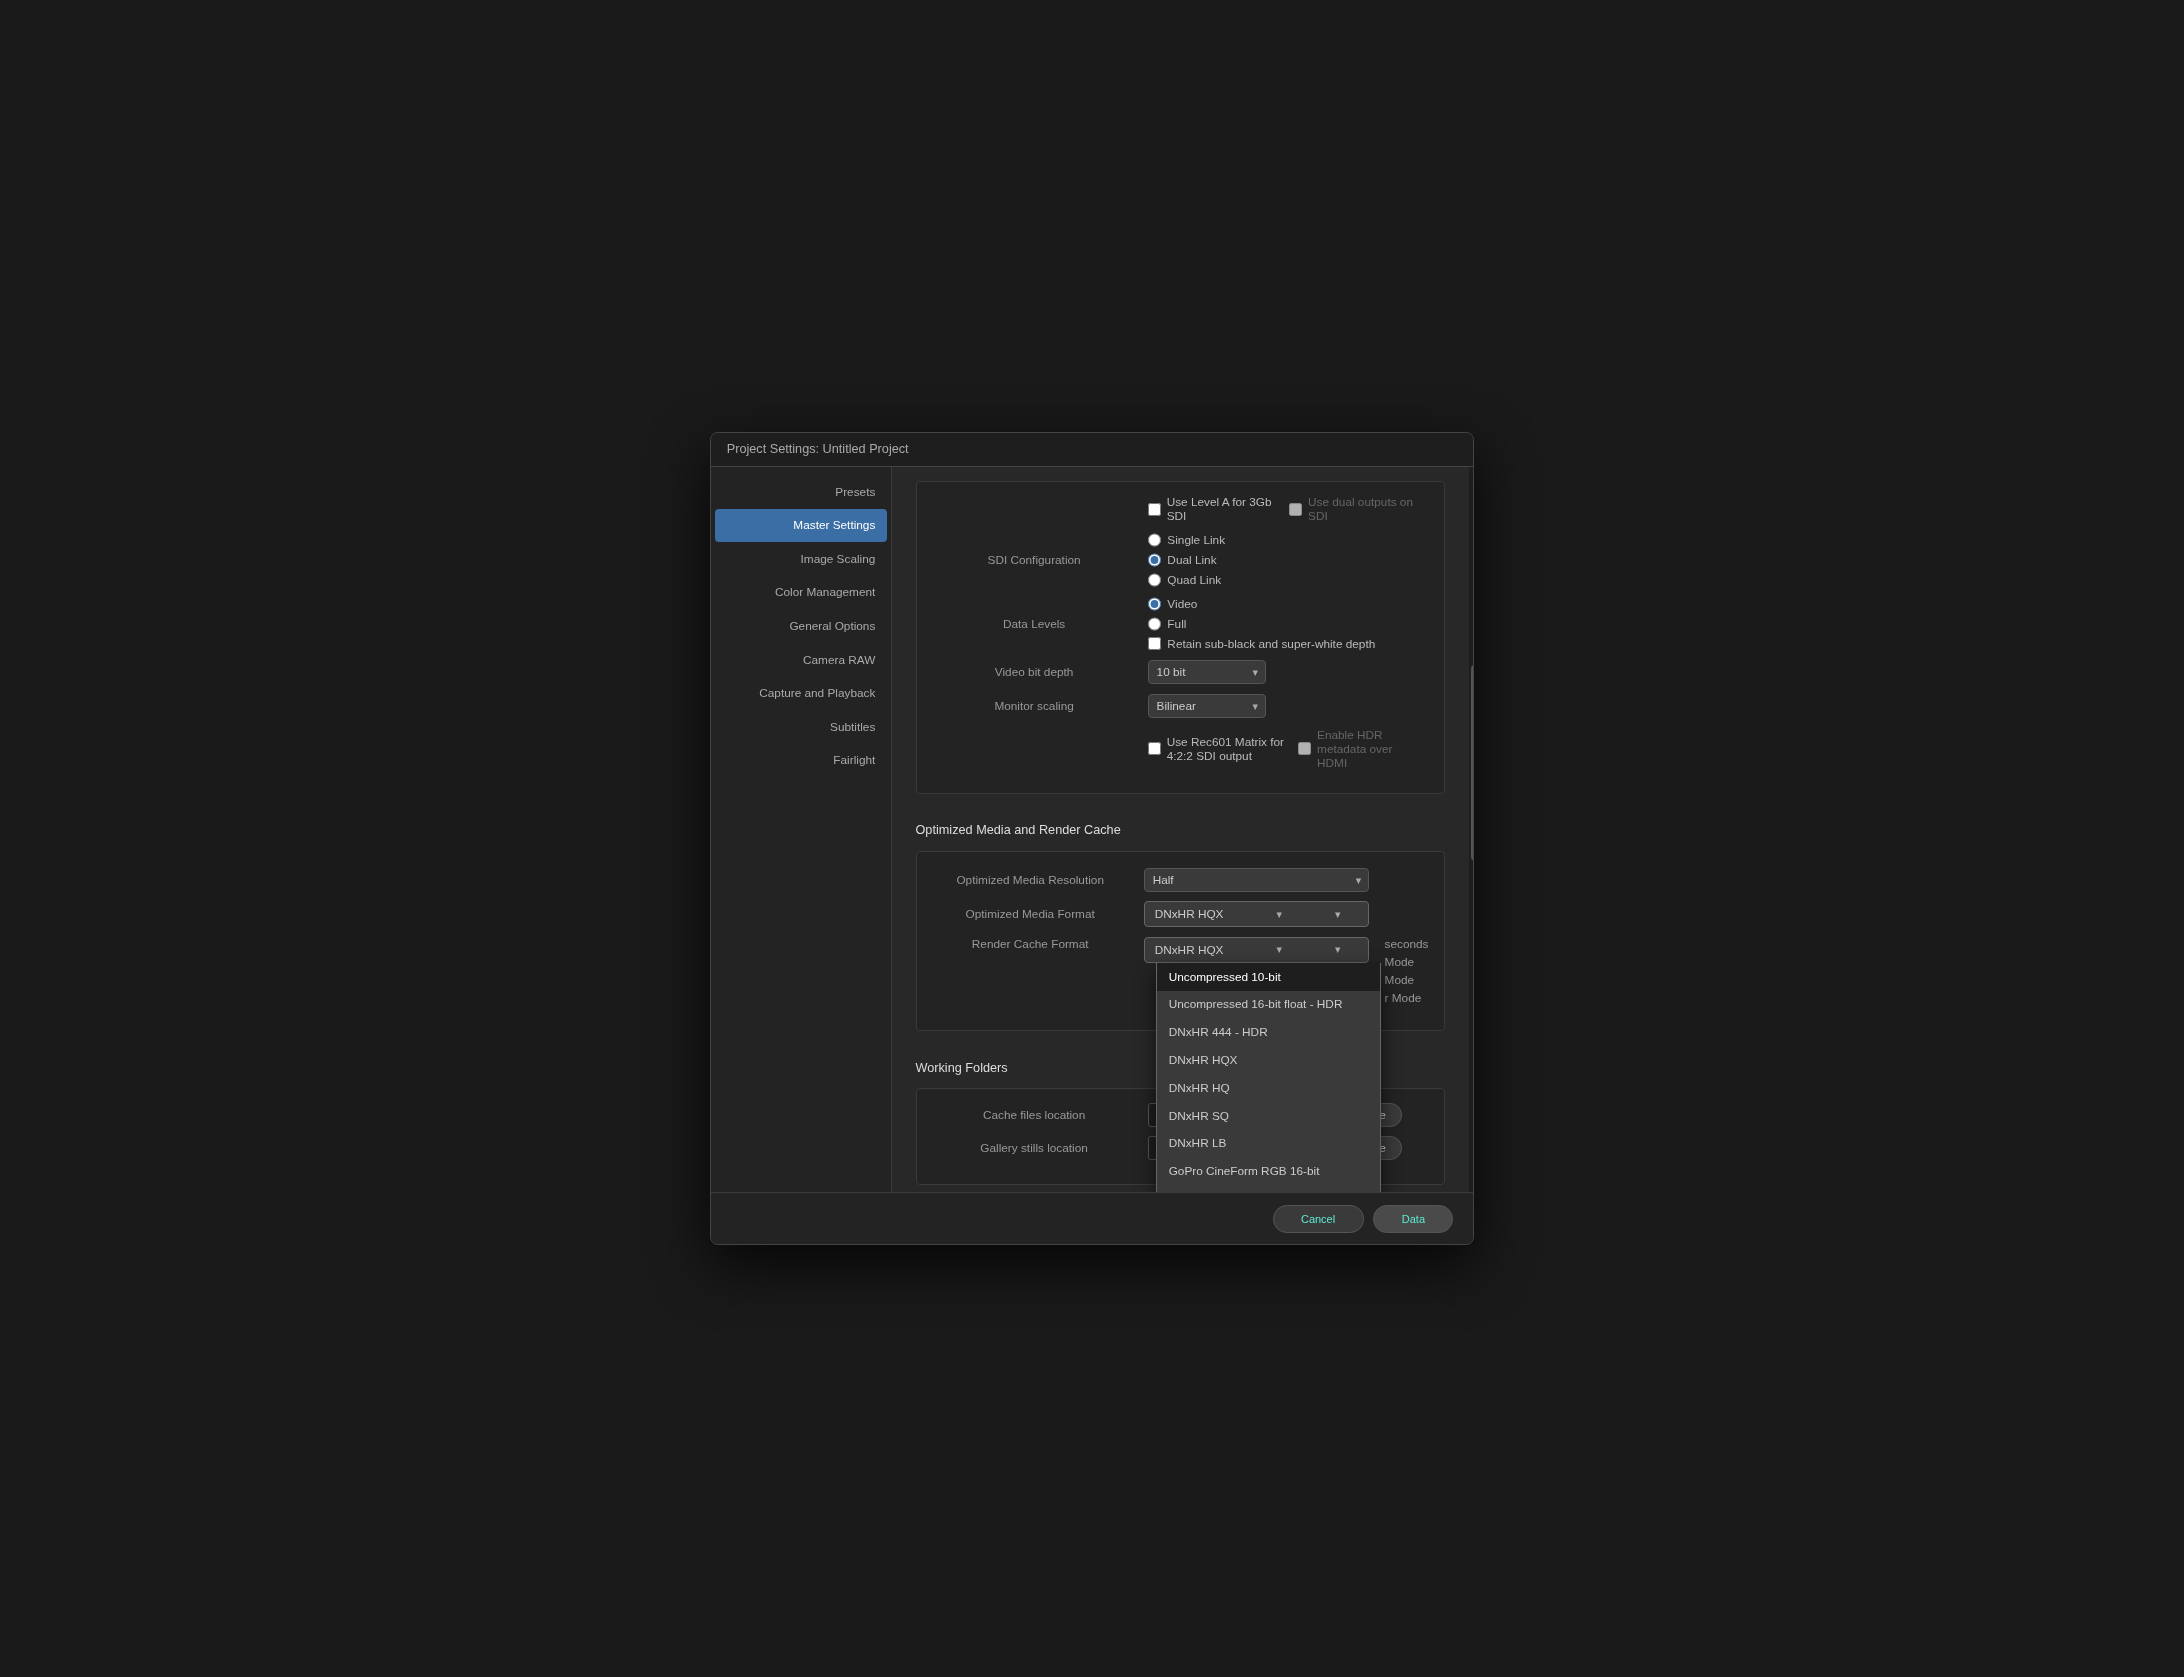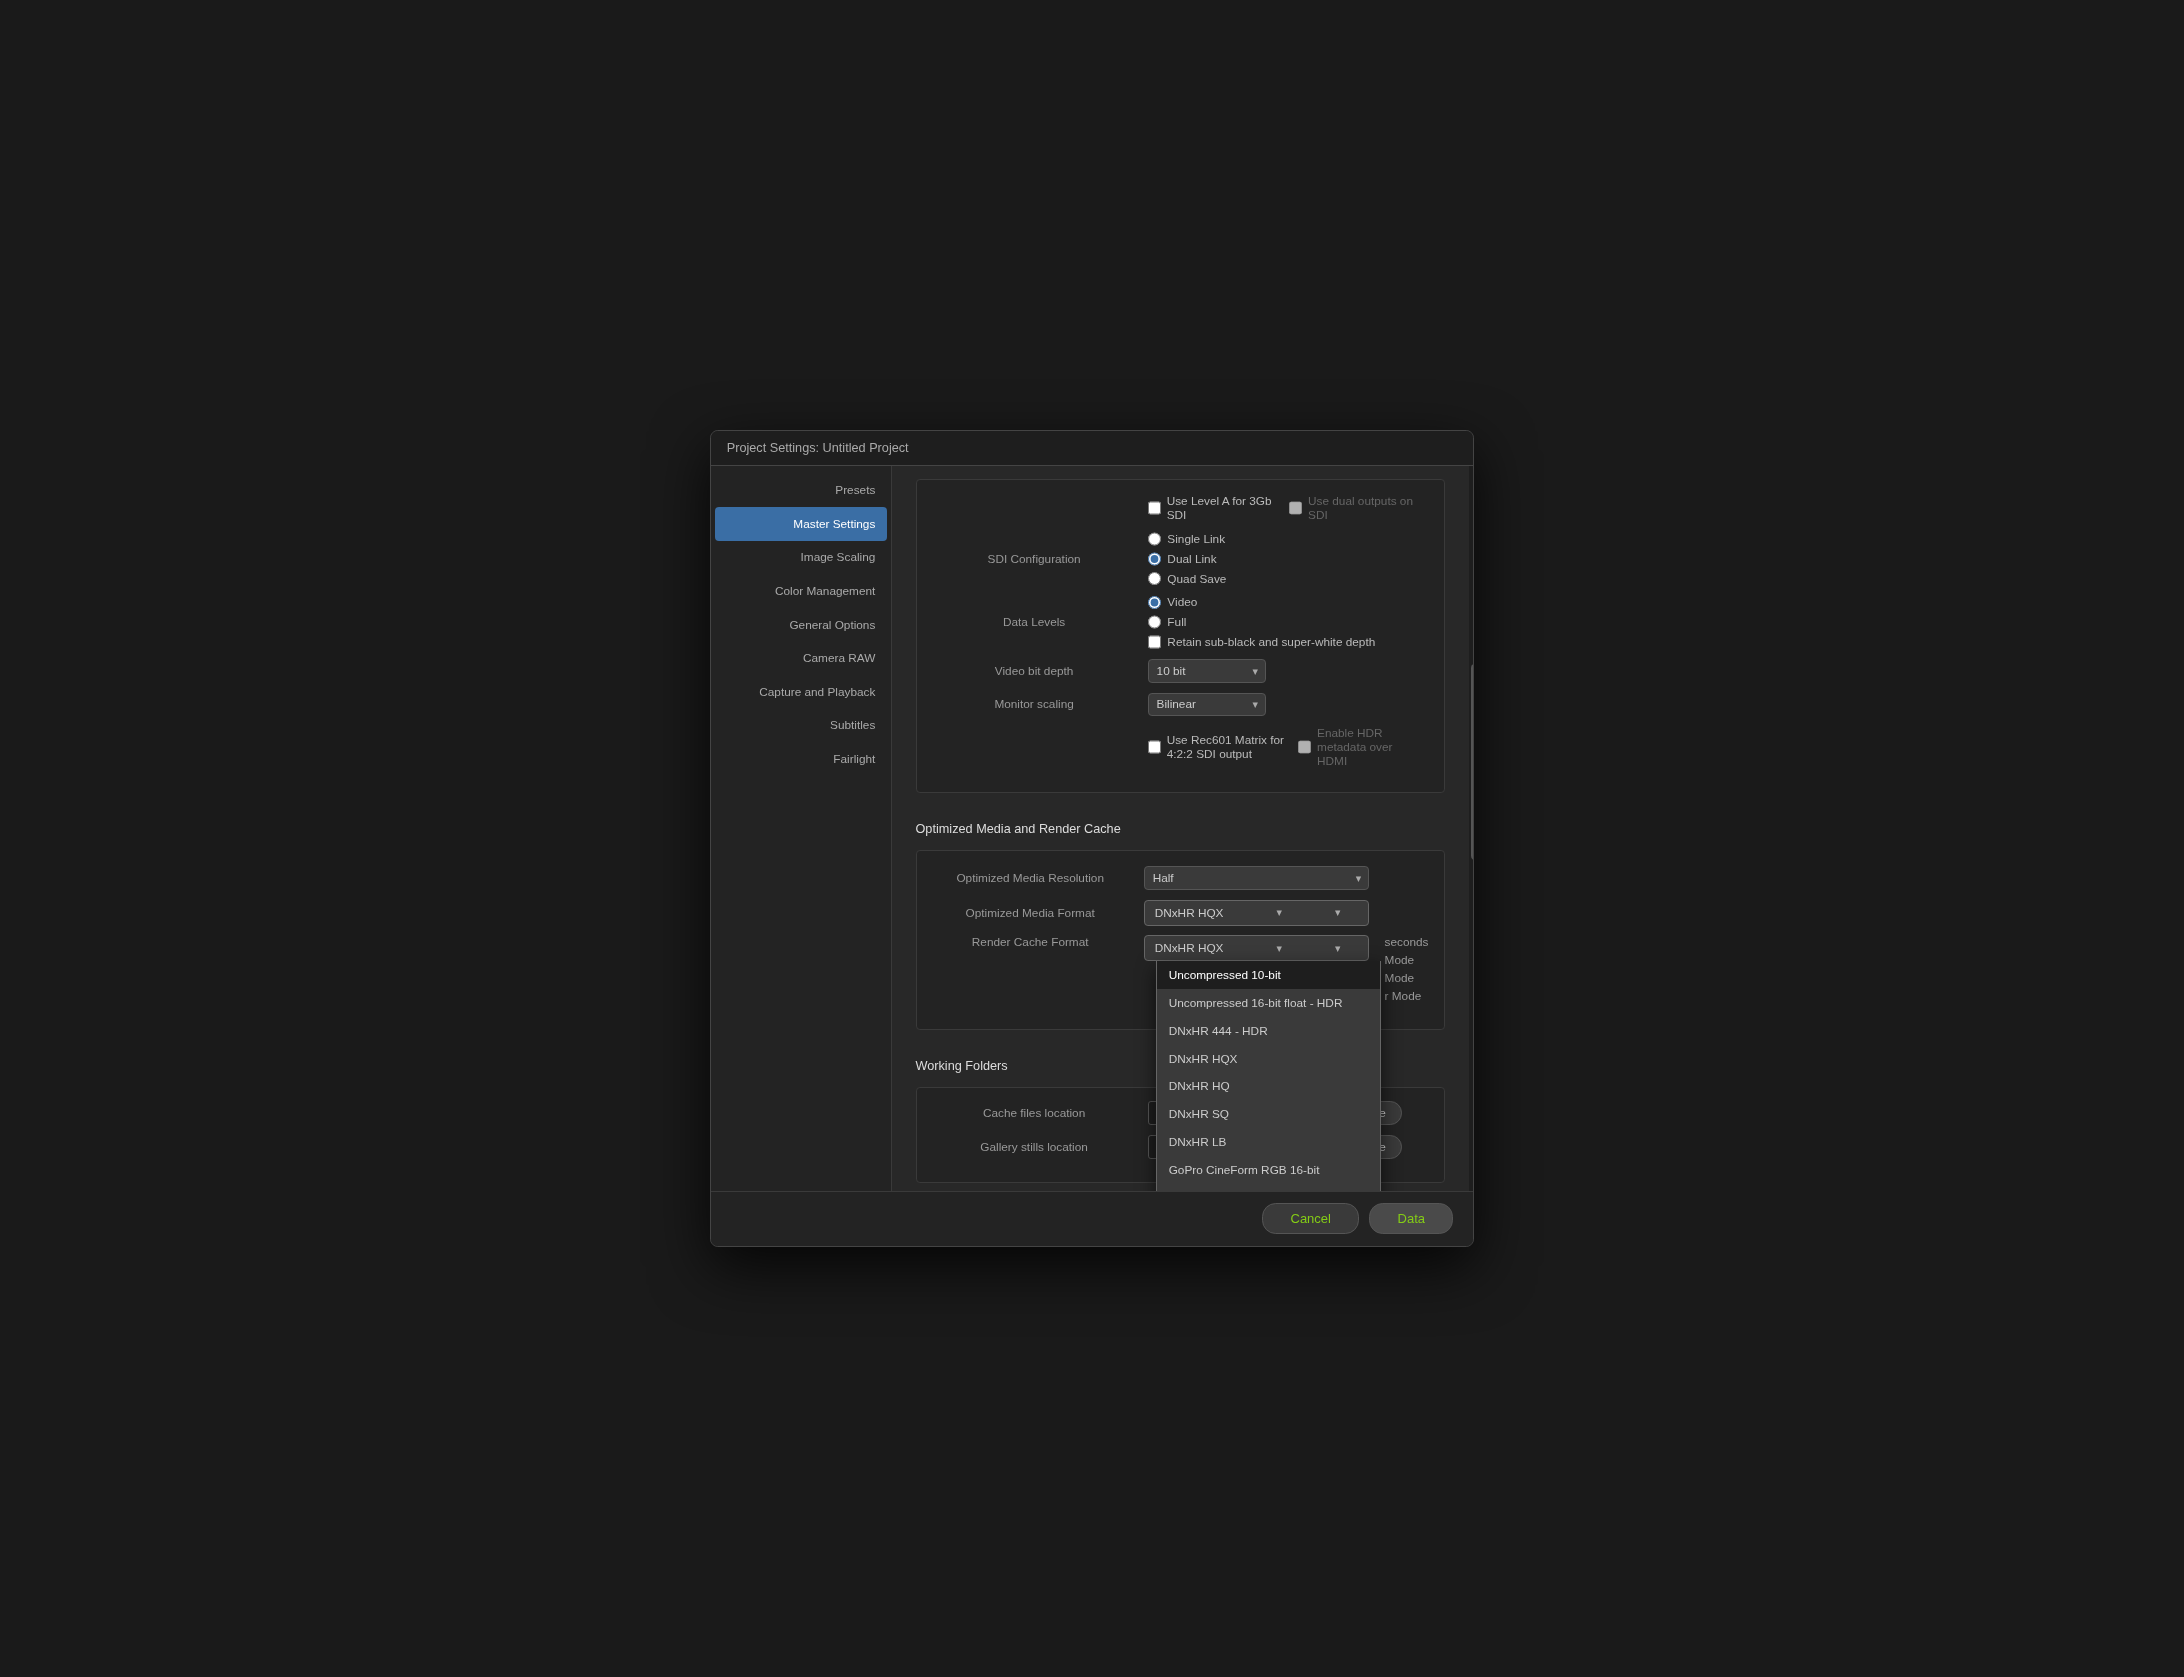--- a/index.html
+++ b/index.html
@@ -276,23 +276,23 @@
       justify-content: flex-end;
       gap: 9.8px;
       border-top: 1px solid #3a3a3a;
       background: #232323;
     }
 
     .footer-btn {
       background: #3a3a3a;
       border: 1px solid #555;
       border-radius: 13.7px;
-      color: #84cc16;
+      color: #5eead4;
       padding: 6.9px 27.4px;
-      font-size: 13px;
+      font-size: 11px;
       cursor: pointer;
     }
 
     .footer-btn.primary {
       background: #4a4a4a;
     }
 
     .disabled-text {
       color: #666;
     }
@@ -397,21 +397,21 @@
                 <div class="radio-row">
                   <input type="radio" class="radio-input" name="sdi" style="">
                   <span class="radio-label">Single Link</span>
                 </div>
                 <div class="radio-row">
                   <input type="radio" class="radio-input" name="sdi" checked="" style="">
                   <span class="radio-label">Dual Link</span>
                 </div>
                 <div class="radio-row">
                   <input type="radio" class="radio-input" name="sdi" style="">
-                  <span class="radio-label">Quad Save</span>
+                  <span class="radio-label">Quad Link</span>
                 </div>
               </div>
             </div>
 
             <div class="form-row">
               <div class="form-label">Data Levels</div>
               <div class="radio-group">
                 <div class="radio-row">
                   <input type="radio" class="radio-input" name="data-levels" checked="" style="">
                   <span class="radio-label">Video</span>

